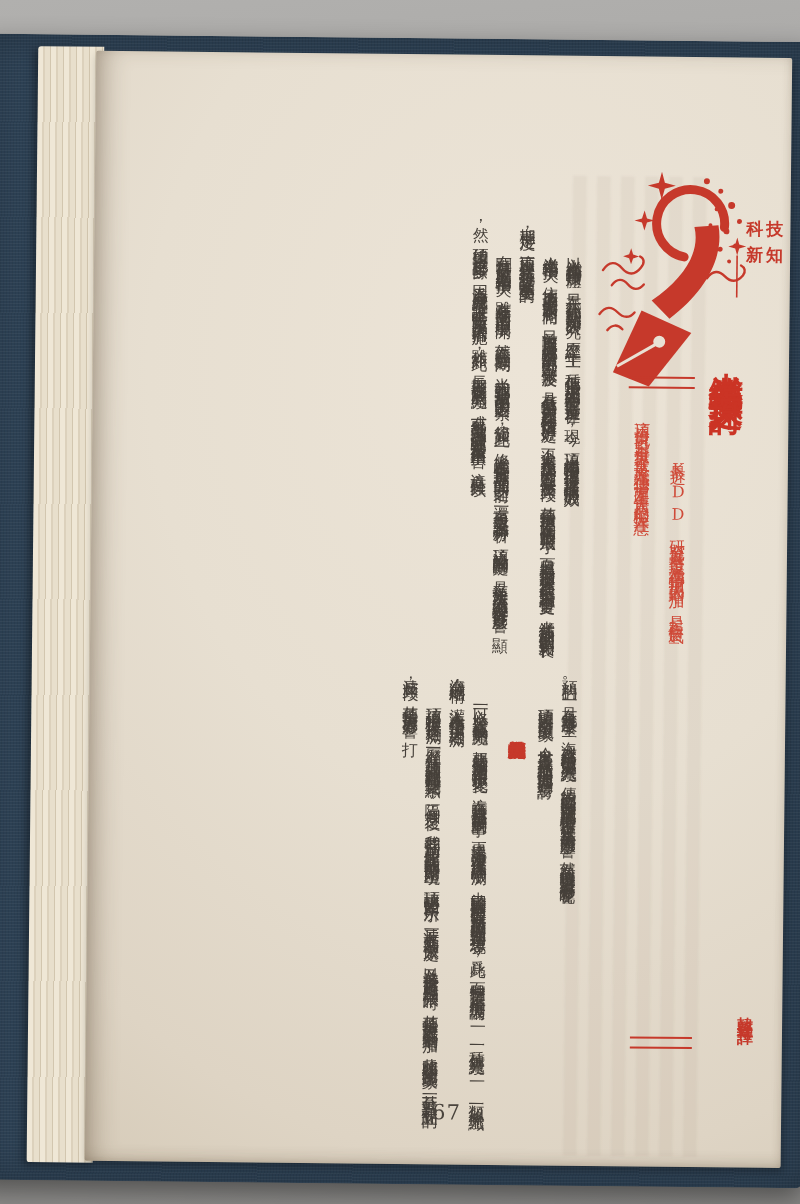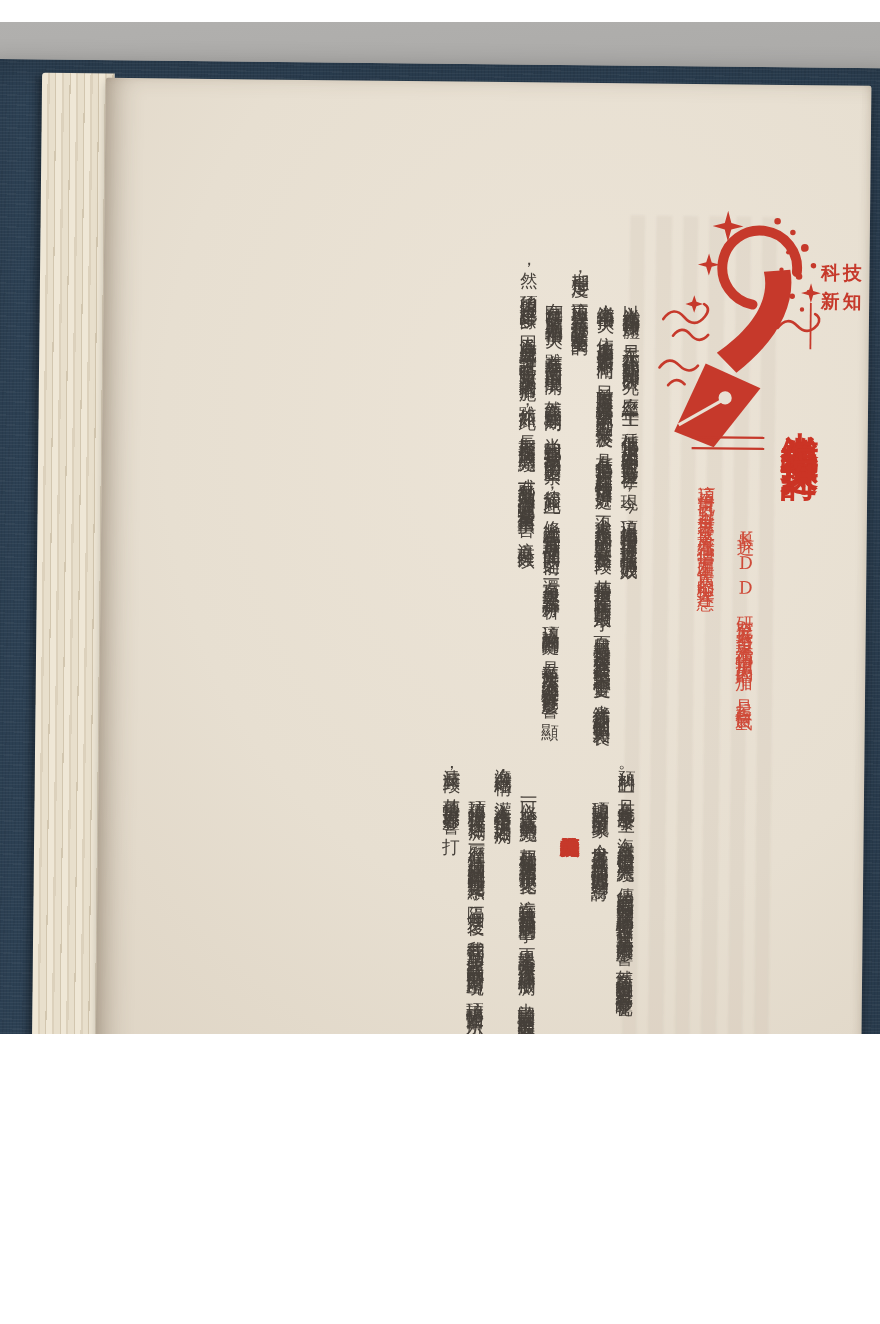--- a/index.html
+++ b/index.html
@@ -3,24 +3,23 @@
 <meta charset="utf-8">
 <style>
   :root{
     --red:#c6392b;
     --red-soft:#cf4a38;
     --ink:#46403a;
     --paper:#e9e1d4;
   }
   html,body{margin:0;padding:0;}
   .stage{
-    position:relative;width:800px;height:920px;overflow:hidden;
+    position:relative;width:800px;height:1204px;overflow:hidden;
     font-family:"DejaVu Sans",sans-serif;
     background:linear-gradient(175deg,#b1b0ae 0%,#a3a2a0 28%,#979694 62%,#8a8987 100%);
-    margin-top:20px;
   }
   
   .book{
     position:absolute;left:-16px;top:34px;width:830px;height:1146px;
     background-color:#2d4154;
     background-image:
       repeating-linear-gradient(0deg,rgba(255,255,255,.045) 0 1px,transparent 1px 3px),
       repeating-linear-gradient(90deg,rgba(0,0,0,.06) 0 1px,transparent 1px 3px);
     border-radius:7px;
     box-shadow:0 10px 26px rgba(0,0,0,.42), inset 0 0 40px rgba(0,0,0,.25);

